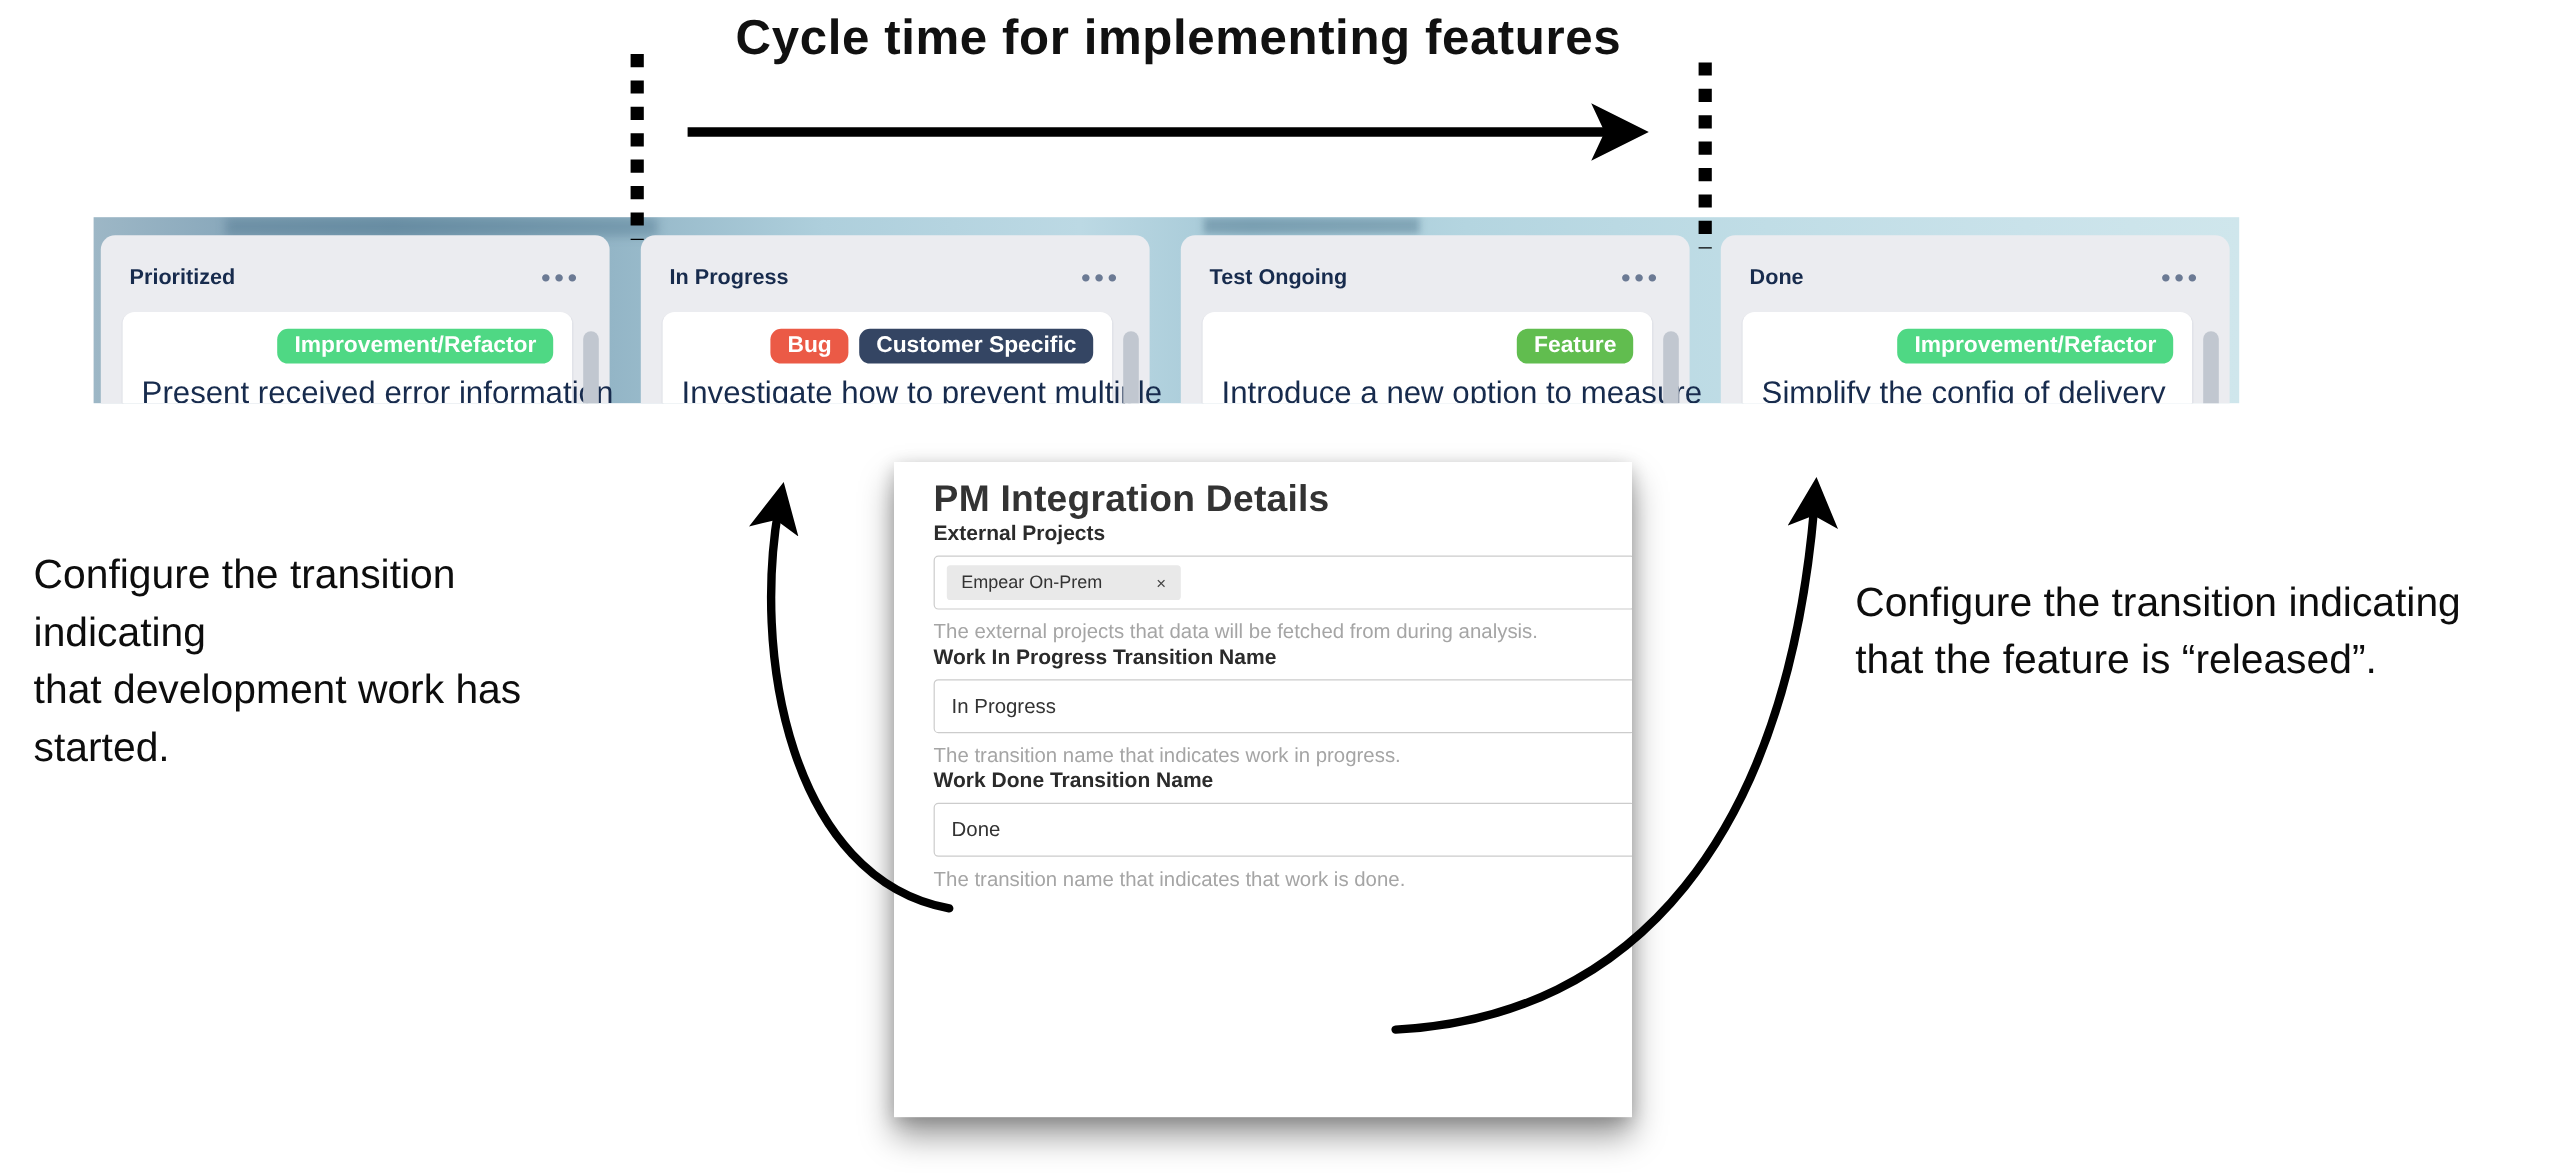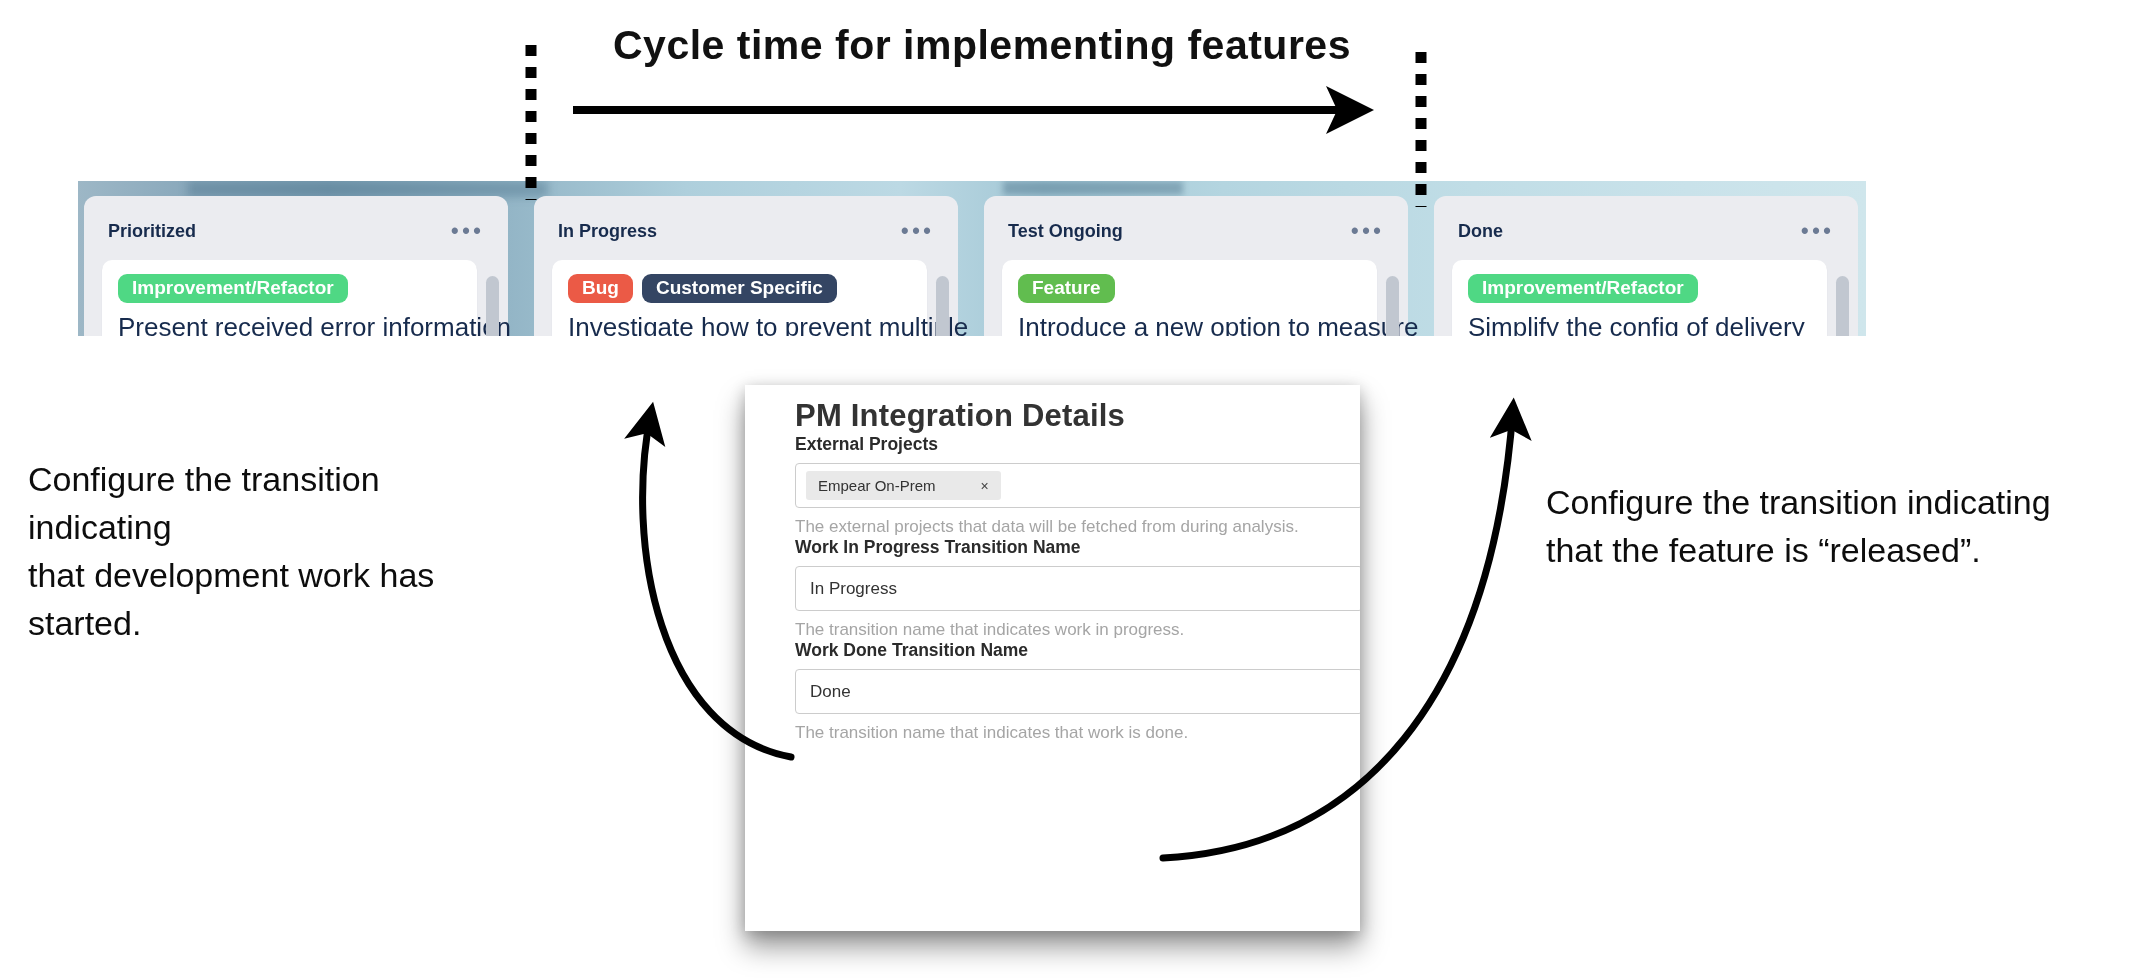--- a/index.html
+++ b/index.html
@@ -5,21 +5,21 @@
   * { margin:0; padding:0; box-sizing:border-box; }
   html,body { background:#ffffff; }
   .canvas {
     position:relative; width:2138px; height:978px;
     background:#ffffff; overflow:hidden;
     font-family:"Liberation Sans", sans-serif;
   }
 
   
   .top-title {
-    position:absolute; left:502px; top:22px; width:960px;
+    position:absolute; left:502px; top:8px; width:960px;
     text-align:center; font-size:41px; font-weight:700; color:#111;
     letter-spacing:0.5px;
   }
 
   
   svg.overlay {
     position:absolute; left:0; top:0; width:2138px; height:978px;
     z-index:30; pointer-events:none;
   }
 
@@ -54,36 +54,36 @@
   }
   .col-title { font-size:18px; font-weight:700; color:#172b4d; }
   .col-menu {
     color:#6b7a94; font-size:23px; letter-spacing:3px; line-height:10px;
     cursor:pointer; user-select:none;
   }
   .card {
     background:#ffffff; border-radius:10px; margin-left:6px; width:375px;
     padding:14px 16px 20px 16px; box-shadow:0 1px 1px rgba(9,30,66,.15);
   }
-  .tag-row { display:flex; gap:9px; margin-bottom:9px; }
+  .tag-row { display:flex; gap:9px; margin-bottom:9px;justify-content:flex-end; }
   .tag {
     display:inline-block; padding:3px 14px 4px 14px; border-radius:9px;
     color:#ffffff; font-size:19px; font-weight:700; white-space:nowrap;
   }
   .card-text { font-size:26px; color:#172b4d; white-space:nowrap; }
   .col-scrollbar {
     position:absolute; right:9px; top:80px; width:13px; height:130px;
     border-radius:7px; background:#c1c7d0;
   }
 
   
   .modal {
     position:absolute; left:745px; top:385px; width:615px; height:546px;
     background:#ffffff; z-index:20; overflow:hidden;
-    padding:13px 0 0 50px;
+    padding:13px 0 0 33px;
     box-shadow:0 16px 26px rgba(0,0,0,.40), 0 3px 14px rgba(0,0,0,.20);
   }
   .modal-title { font-size:31px; font-weight:700; color:#333333; letter-spacing:0.2px; }
   .fgroup { }
   .flabel { font-size:17.5px; font-weight:700; color:#2b2b2b; margin-bottom:8px; }
   .finput {
     width:calc(100% + 3px); height:45px; border:1px solid #cccccc; border-radius:4px;
     display:flex; align-items:center; padding-left:14px; background:#fff;
     font-size:17px; color:#333333;
   }

